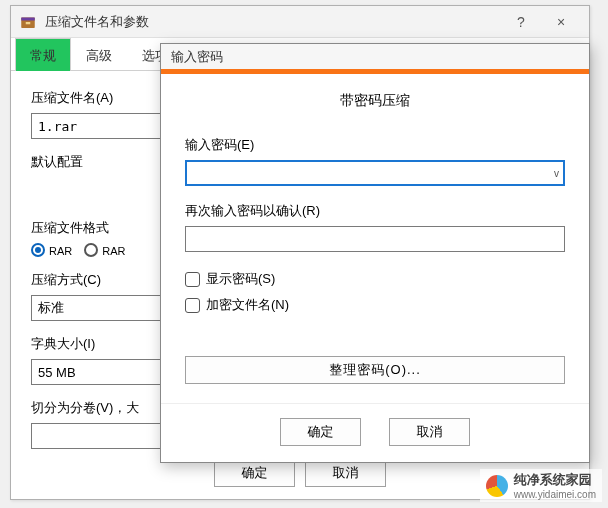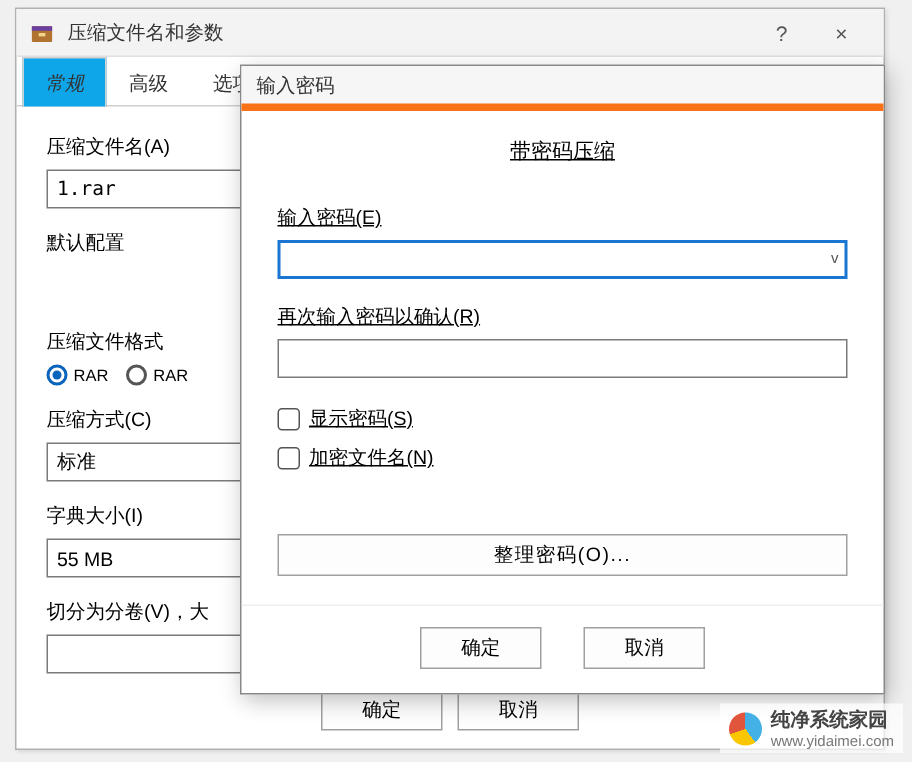--- a/index.html
+++ b/index.html
@@ -16,21 +16,21 @@
   }
   .title-icon { width: 18px; height: 18px; margin-right: 8px; }
   .title-text { flex: 1; font-size: 13px; color: #333; }
   .title-btn { width: 40px; text-align: center; font-size: 14px; color: #555; cursor: pointer; }
 
   .tabs { display: flex; border-bottom: 1px solid #d0d0d0; padding-left: 4px; }
   .tab {
     padding: 8px 14px 6px; font-size: 13px; color: #333;
     border: 1px solid transparent; border-bottom: none; margin-bottom: -1px;
   }
-  .tab.active { background: #0ea5e9; border-color: #d0d0d0; font-style: italic; }
+  .tab.active { background: #22c55e; border-color: #d0d0d0; }
 
   .main-body { padding: 14px 20px; font-size: 13px; color: #000; }
   .group-label { margin: 4px 0 6px; }
   .text-input {
     width: 100%; height: 26px; border: 1px solid #7a7a7a;
     padding: 2px 6px; font-size: 13px; font-family: monospace; background: #fff;
   }
   .config-btn {
     height: 26px; padding: 0 8px; border: 1px solid #a0a0a0;
     background: #fdfdfd; font-size: 13px; margin-left: auto; display: block; width: 110px;
@@ -62,21 +62,21 @@
   .pw-dialog {
     position: absolute; left: 160px; top: 43px; width: 430px; height: 420px;
     background: #fff; border: 1px solid #888;
     box-shadow: 2px 4px 14px rgba(0,0,0,0.25);
     display: flex; flex-direction: column;
   }
   .pw-title-bar {
     height: 30px; background: #f6f6f6; border-bottom: 5px solid #f97316;
     display: flex; align-items: center; padding: 0 10px; font-size: 13px; color: #333;
   }
-  .pw-body { flex: 1; padding: 18px 24px 6px; font-size: 13px; color: #000; text-decoration: underline; }
+  .pw-body { flex: 1; padding: 18px 24px 6px; font-size: 13px; color: #000; }
   .pw-heading { text-align: center; font-size: 14px; margin-bottom: 26px; }
   .pw-field-label { margin: 6px 0; }
   .pw-input-wrap { position: relative; }
   .pw-input {
     width: 100%; height: 26px; border: 2px solid #1a76d2;
     background: #fff; padding: 2px 22px 2px 6px;
   }
   .pw-input.plain { border: 1px solid #7a7a7a; }
   .pw-chev {
     position: absolute; right: 6px; top: 50%; transform: translateY(-50%);

